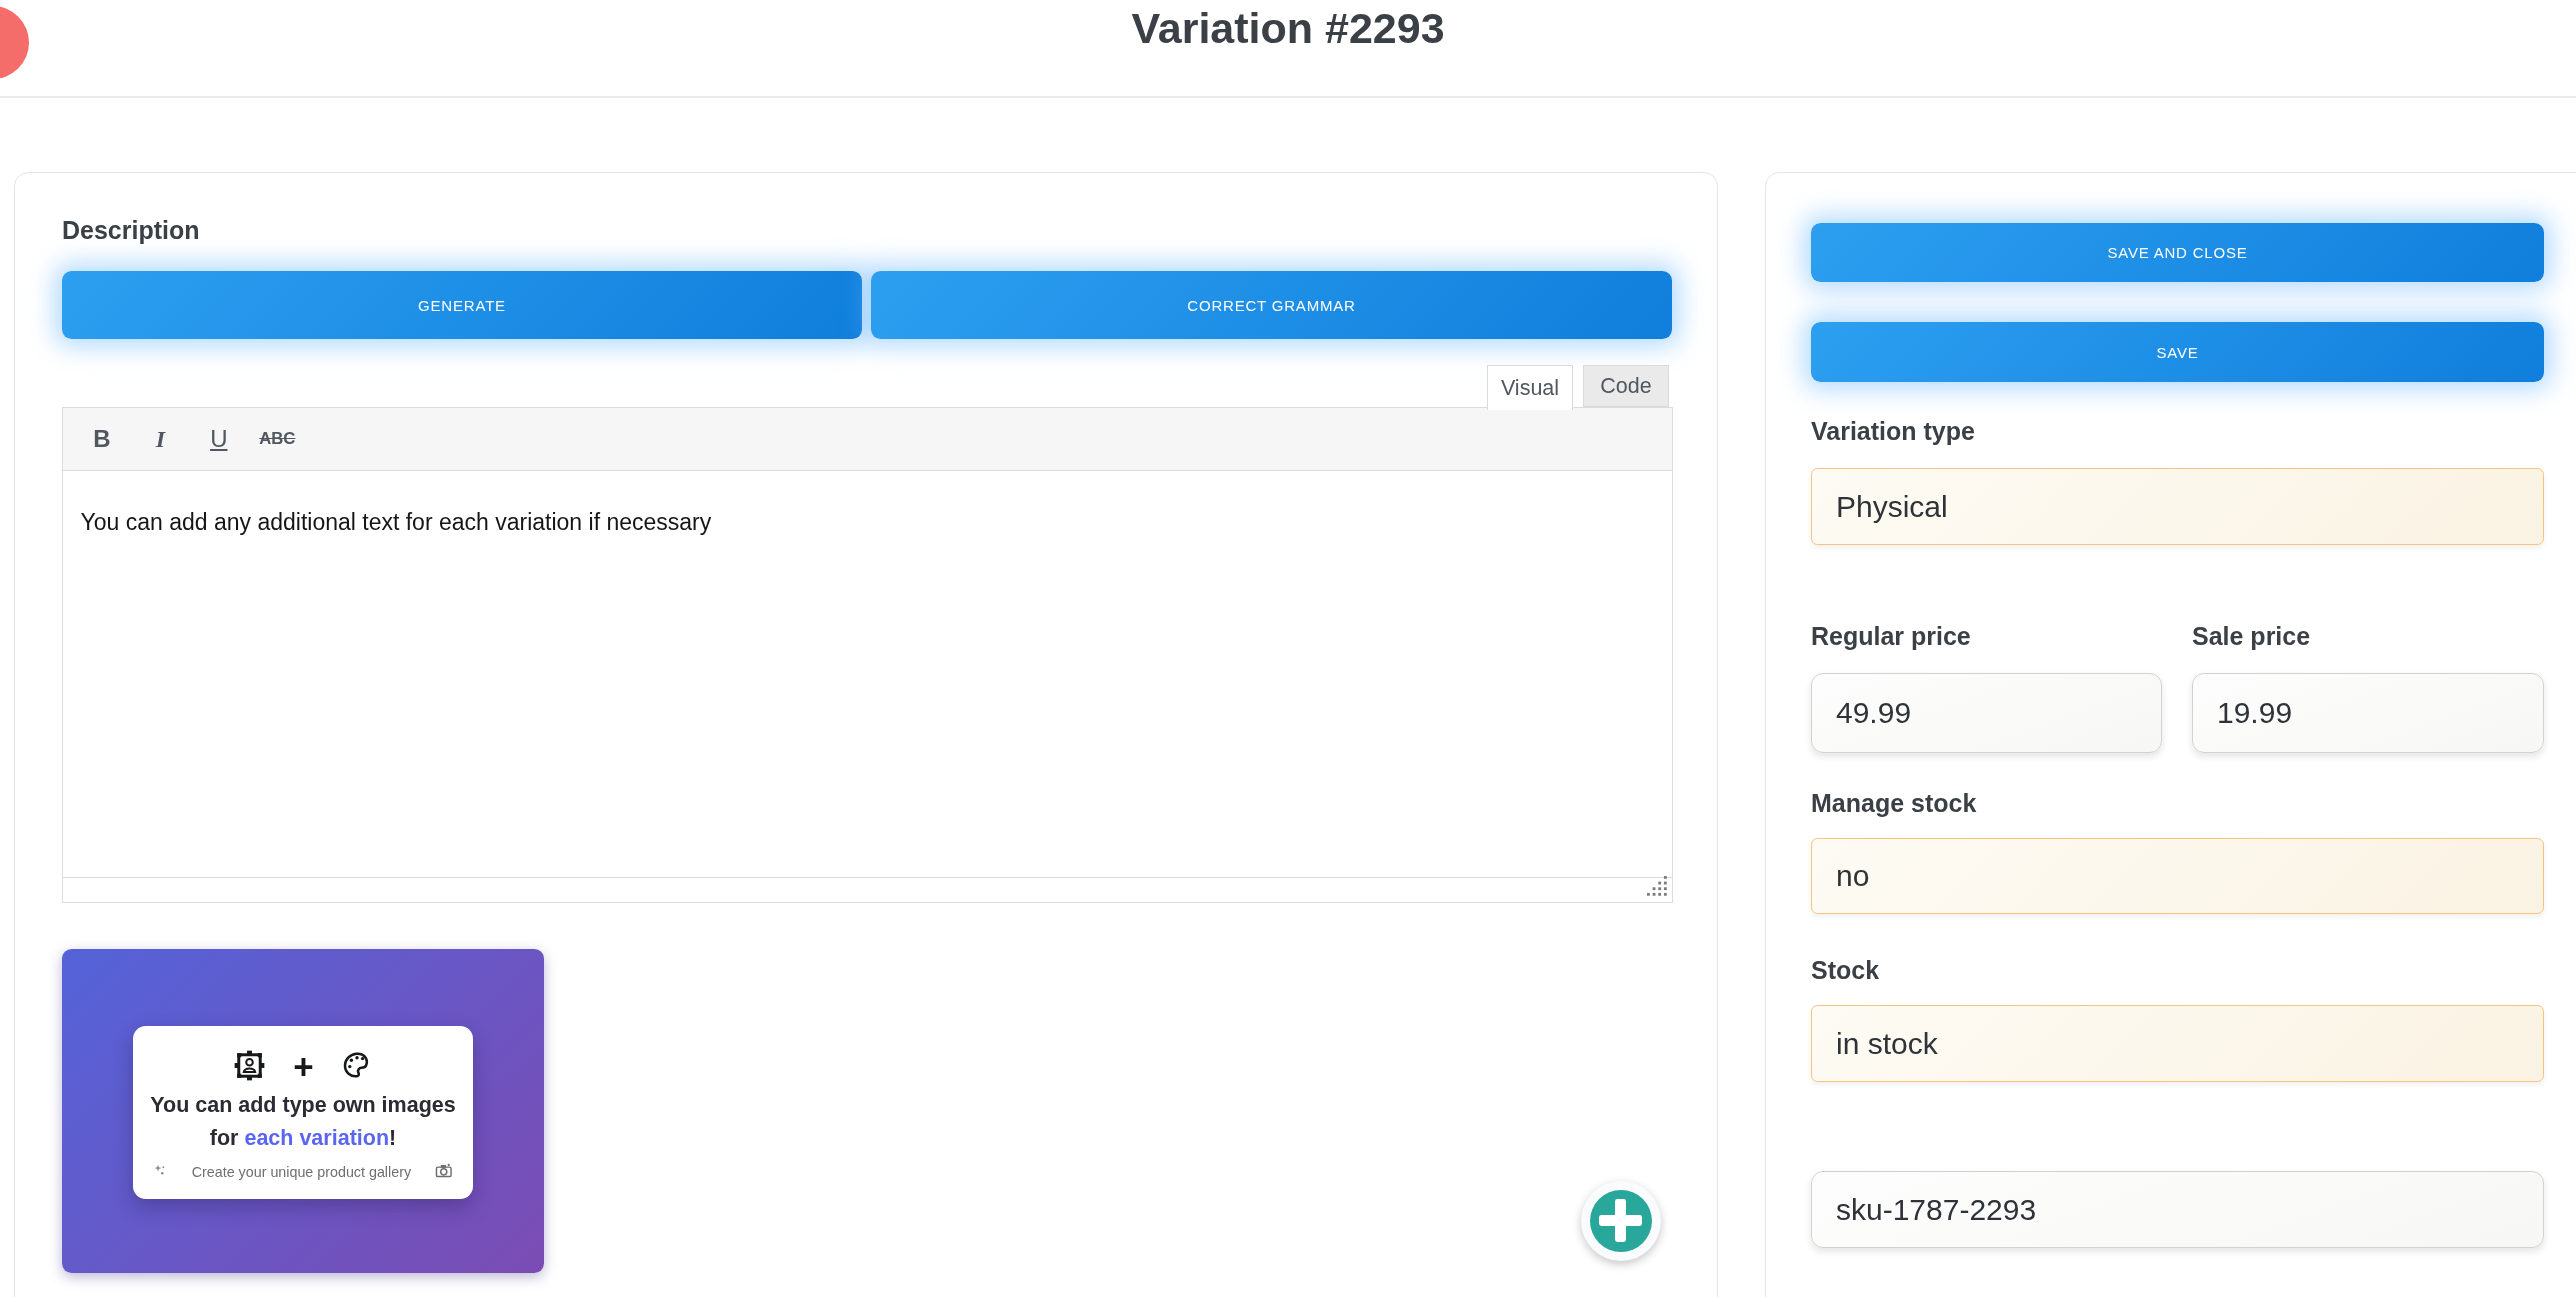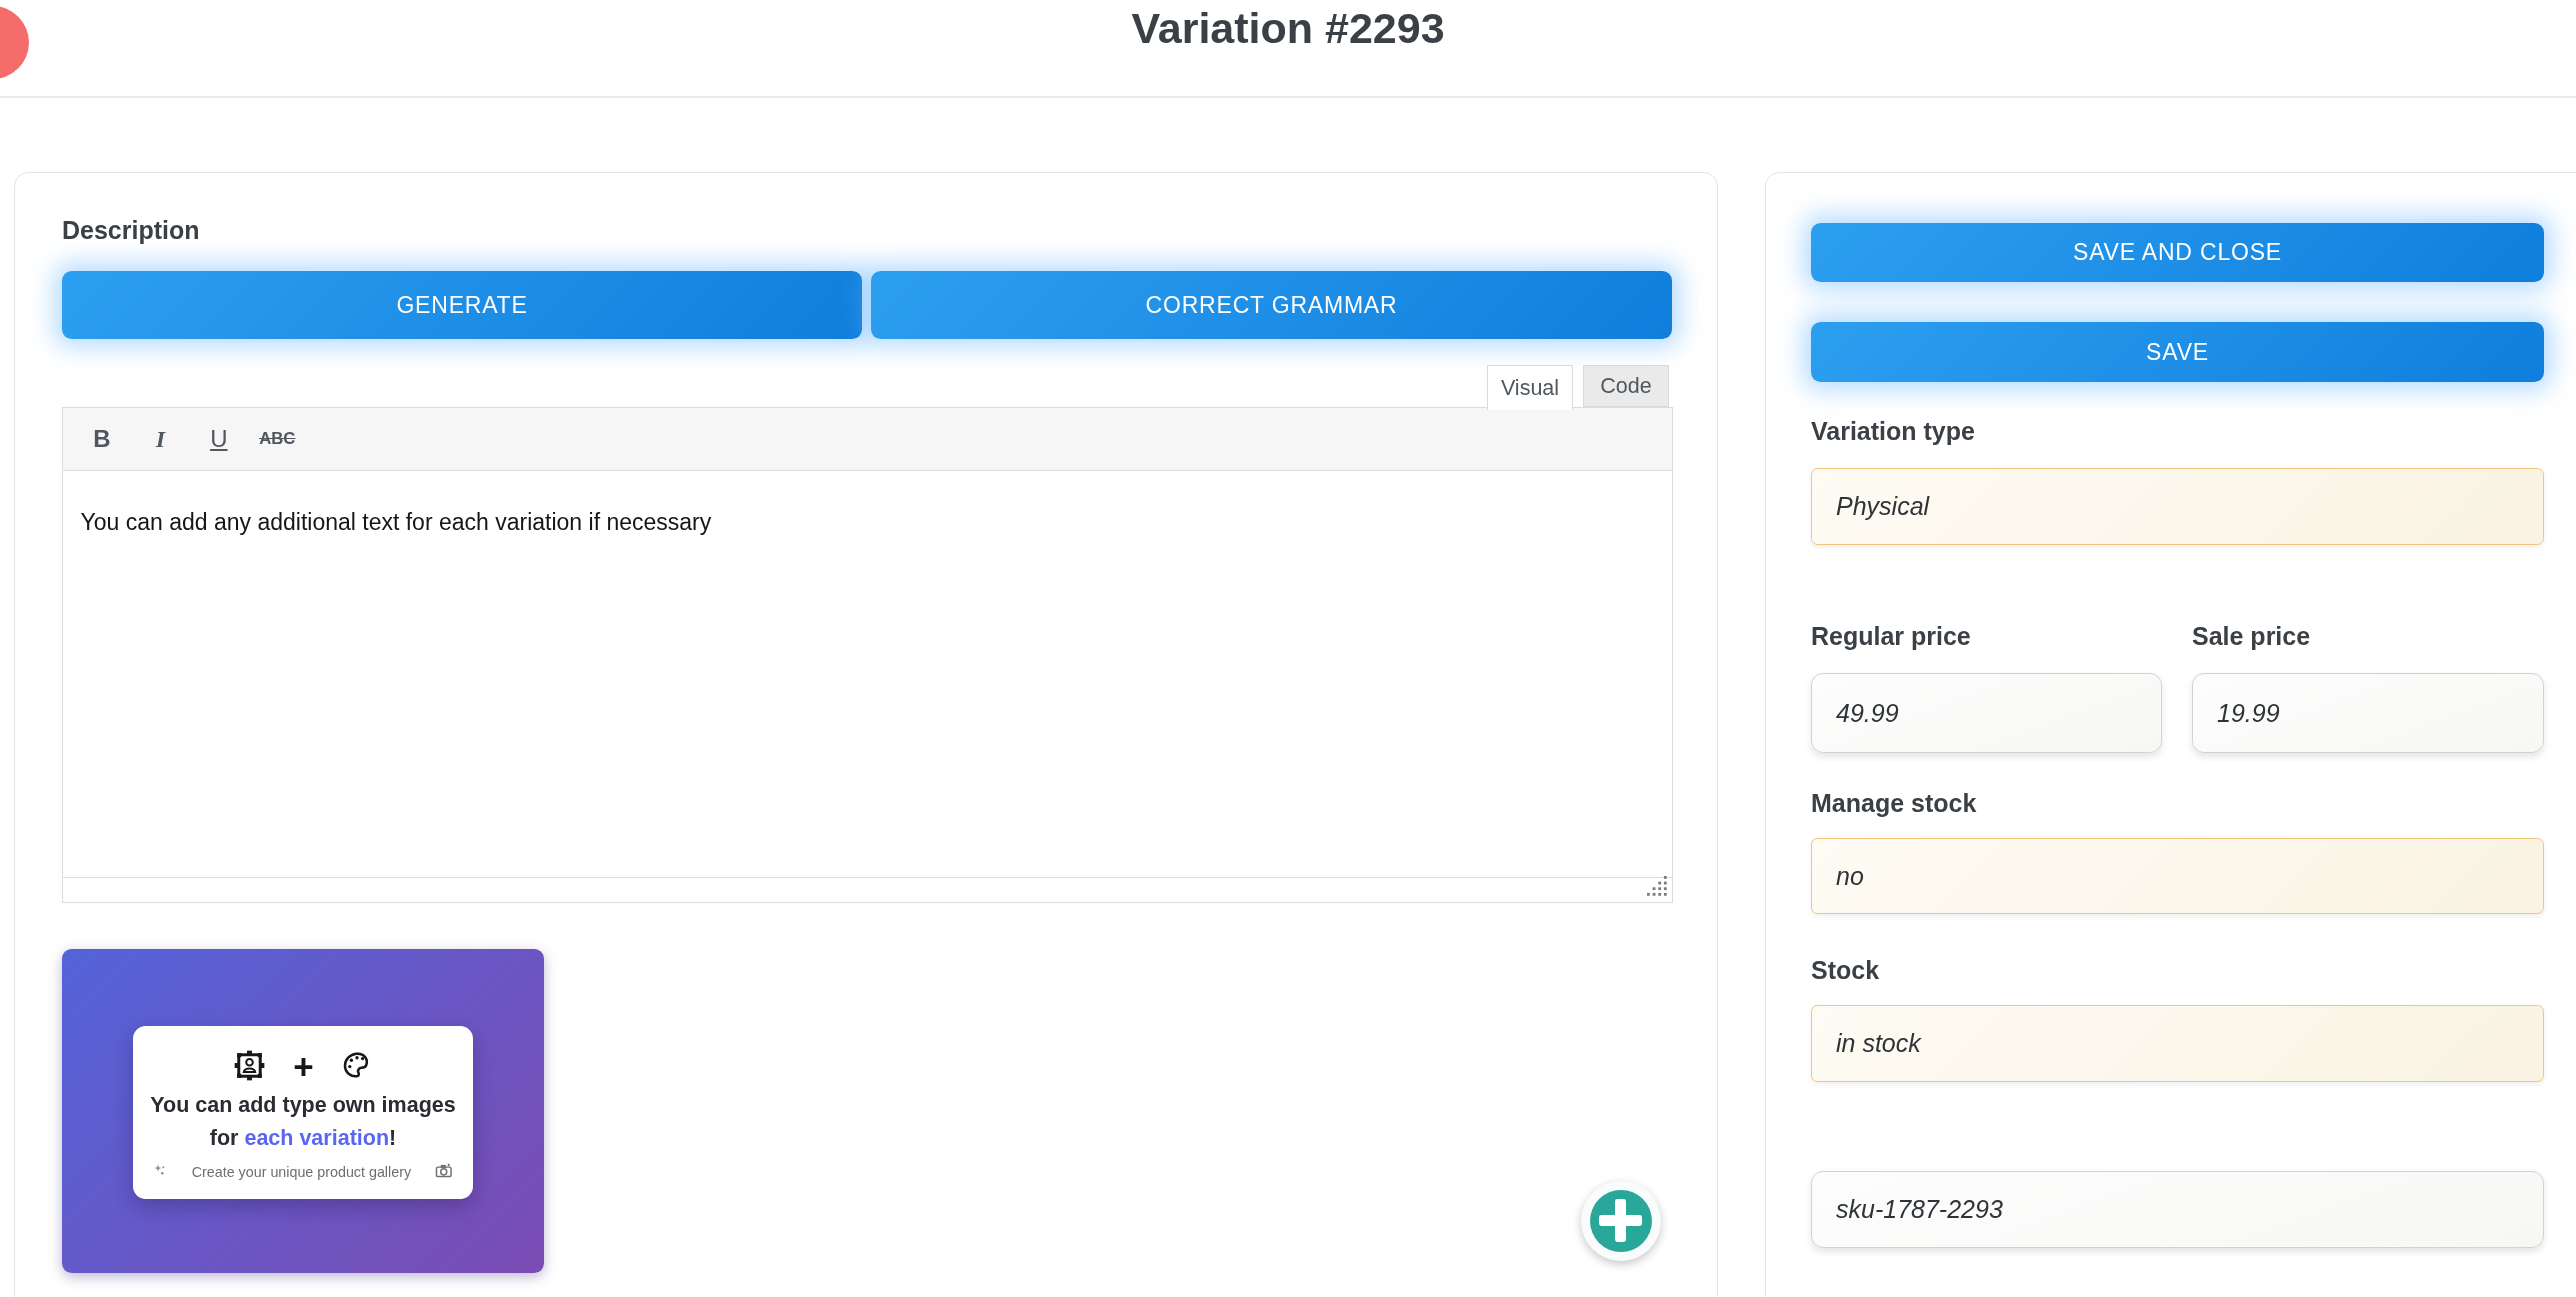--- a/index.html
+++ b/index.html
@@ -19,21 +19,21 @@
   .card-left  { left:13.5px;  top:172px; width:1704px; height:1240px; }
   .card-right { left:1765px; top:172px; width:994px; height:1240px; }
 
   .section-label, .field-label { font-size:25px; font-weight:600; color:#3a4045; }
   #description-label { position:absolute; left:62px; top:216px; }
 
   
   .btn-blue {
     position:absolute; display:flex; align-items:center; justify-content:center;
     background:linear-gradient(135deg,#2d9ff0 0%, #0f7edc 100%);
-    color:#ffffff; font-size:23px; font-weight:500; letter-spacing:0.8px;
+    color:#ffffff; font-size:15px; font-weight:500; letter-spacing:0.8px;
     border:none; border-radius:9.5px; cursor:pointer; font-family:inherit;
     box-shadow:0 0 24px 8px rgba(96,178,255,.45);
   }
   #btn-generate { left:62px;   top:271px; width:800px; height:68px; }
   #btn-grammar  { left:871px; top:271px; width:801px; height:68px; }
   #btn-save-close { left:1811px; top:223px; width:733px; height:59px; }
   #btn-save       { left:1811px; top:322px; width:733px; height:60px; }
 
   
   .tab { position:absolute; display:flex; align-items:center; justify-content:center;
@@ -73,21 +73,21 @@
   
   #add-btn { position:absolute; left:1581px; top:1181px; width:80px; height:80px; border-radius:50%;
              background:#fafbfc; box-shadow:0 3.2px 9.5px rgba(0,0,0,.22); cursor:pointer; }
   #add-btn .teal { position:absolute; left:8.7px; top:8.7px; width:62px; height:62px; border-radius:50%; background:#2aa79b; }
   #add-btn .bar-h { position:absolute; left:18.3px; top:34px; width:43px; height:11px; border-radius:2.4px; background:#ffffff; }
   #add-btn .bar-v { position:absolute; left:34px; top:18.3px; width:11px; height:43px; border-radius:2.4px; background:#ffffff; }
 
   
   .rp { position:absolute; }
   .field { position:absolute; display:flex; align-items:center; padding-left:24px;
-           font-size:25px; color:#2e3338; cursor:pointer;font-style:italic; }
+           font-size:30px; color:#2e3338; cursor:pointer; }
   .field-cream { background:linear-gradient(135deg,#fefbf4 0%, #faf3e3 100%);
                  border:1.6px solid #f4c47c; border-radius:6.4px; box-shadow:0 2.4px 4.8px rgba(0,0,0,.06); }
   .field-white { background:linear-gradient(160deg,#fdfdfd 0%, #f7f7f5 100%);
                  border:1.6px solid #d2d2d0; border-radius:12px; box-shadow:0 3.2px 7.2px rgba(0,0,0,.10); }
 
   #label-variation-type { left:1811px; top:417px; }
   #field-variation-type { left:1811px; top:468px; width:733px; height:77px; }
   #label-regular-price  { left:1811px; top:622px; }
   #label-sale-price     { left:2192px; top:622px; }
   #field-regular-price  { left:1811px; top:673px; width:351px; height:80px; }

